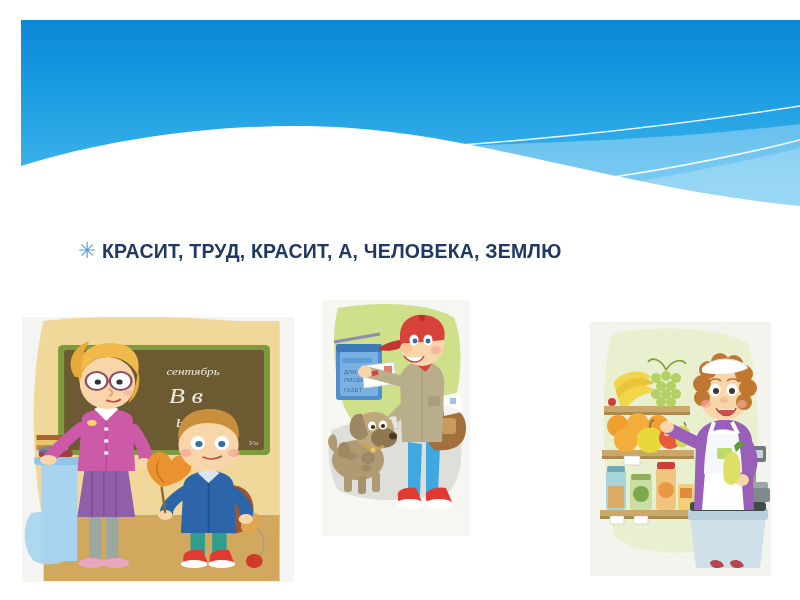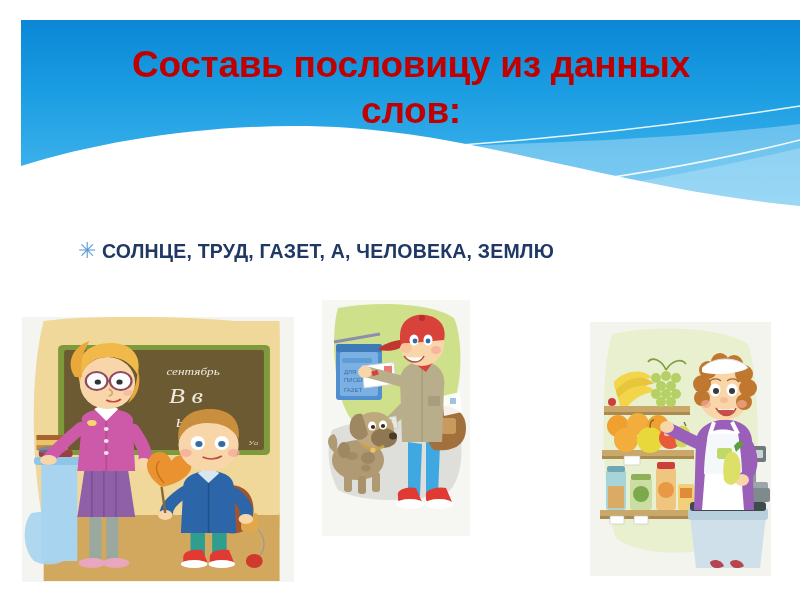--- a/index.html
+++ b/index.html
@@ -111,28 +111,26 @@
       <path d="M260,142 C420,118 560,130 779,104 L779,202 L120,202 Z" fill="#ffffff" opacity="0.30"></path>
 
       <path d="M779,128 C600,170 420,196 240,202 L779,202 Z" fill="#ffffff" opacity="0.22"></path>
 
       <path d="M0,146 C90,118 210,100 330,108 C470,118 600,168 779,186 L779,202 L0,202 Z" fill="#ffffff"></path>
 
       <path d="M250,140 C420,126 560,120 779,86" fill="none" stroke="#ffffff" stroke-width="1.6" opacity="0.9"></path>
       <path d="M779,120 C620,160 430,182 250,188" fill="none" stroke="#ffffff" stroke-width="1.6" opacity="0.9"></path>
     </svg>
 
-    <div id="slide-title">Составь пословицу из данных
-слов:</div>
   </div>
 
   <div id="bullet-list">
     <div class="bullet-row">
       <span class="bullet-mark">✳</span>
-      <span class="bullet-text">СОЛНЦЕ, ТРУД, ГАЗЕТ, А, ЧЕЛОВЕКА, ЗЕМЛЮ</span>
+      <span class="bullet-text">КРАСИТ, ТРУД, КРАСИТ, А, ЧЕЛОВЕКА, ЗЕМЛЮ</span>
     </div>
   </div>
 
   <div class="picture" id="picture-teacher">
     <svg class="pic-svg" viewBox="0 0 226 265" preserveAspectRatio="none">
       <rect x="0" y="0" width="226" height="265" fill="#f4f4f0"></rect>
 
       <path d="M18,4 C70,-4 190,0 214,12 L214,212 C160,228 60,226 18,208 C8,150 6,60 18,4 Z" fill="#f0d79a"></path>
 
       <rect x="18" y="196" width="196" height="68" fill="#d2a85f"></rect>

